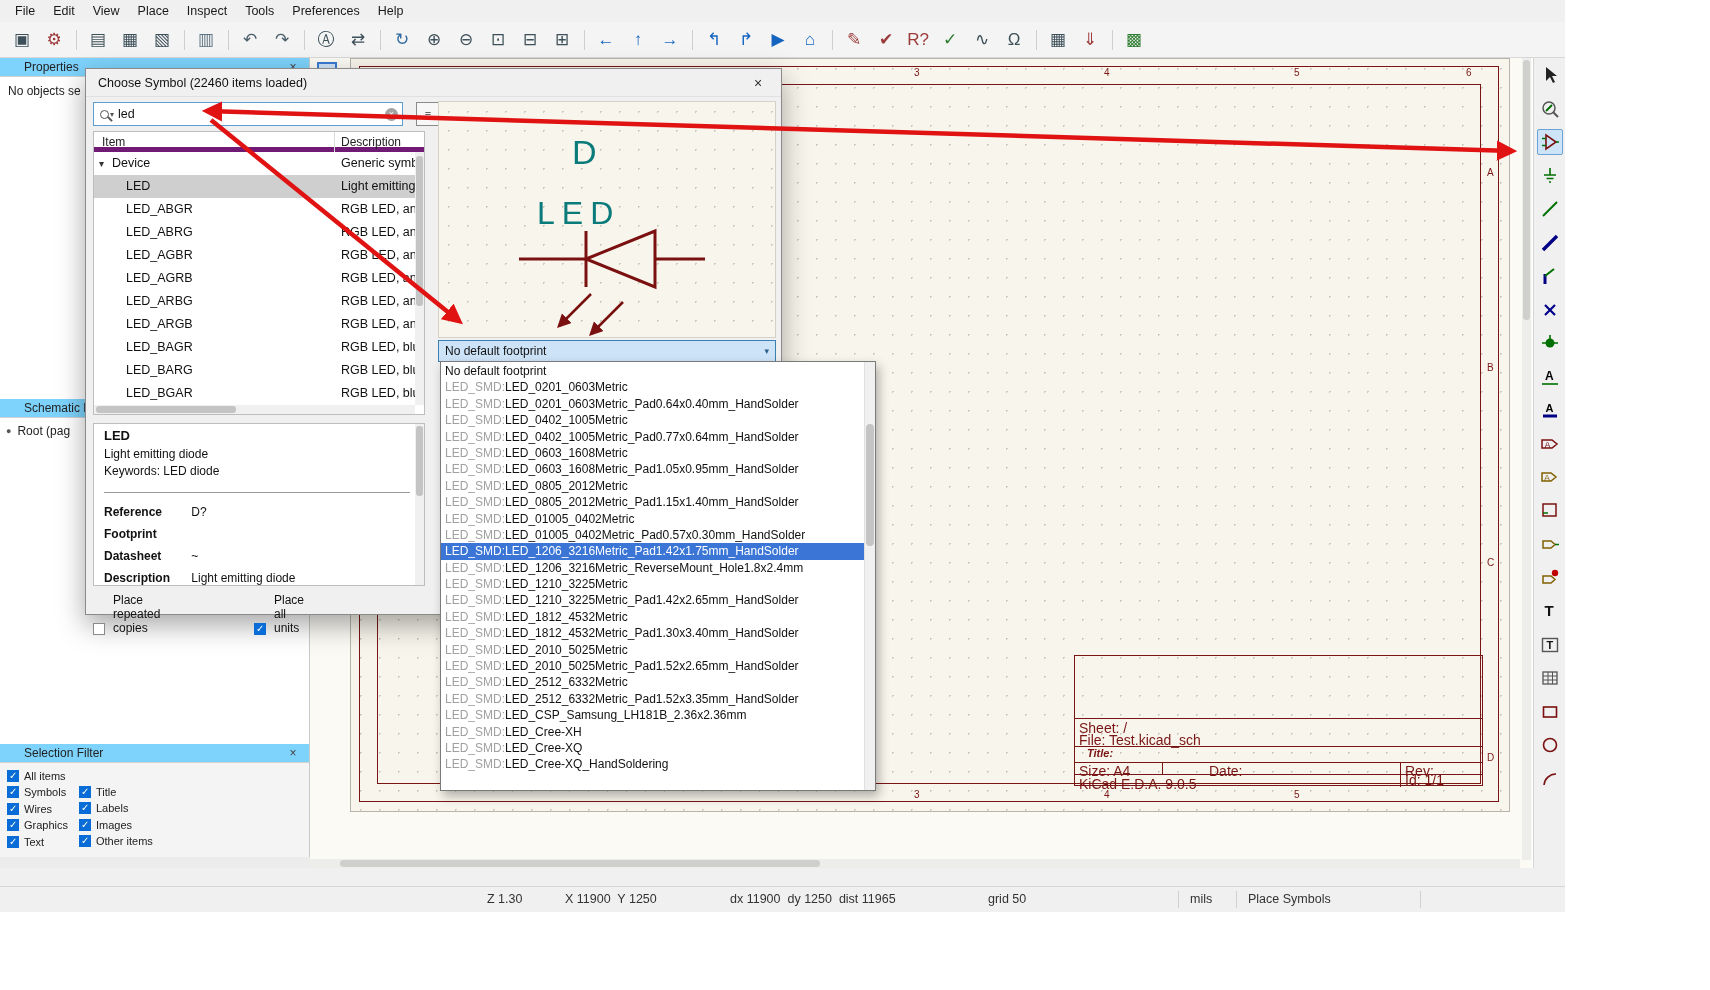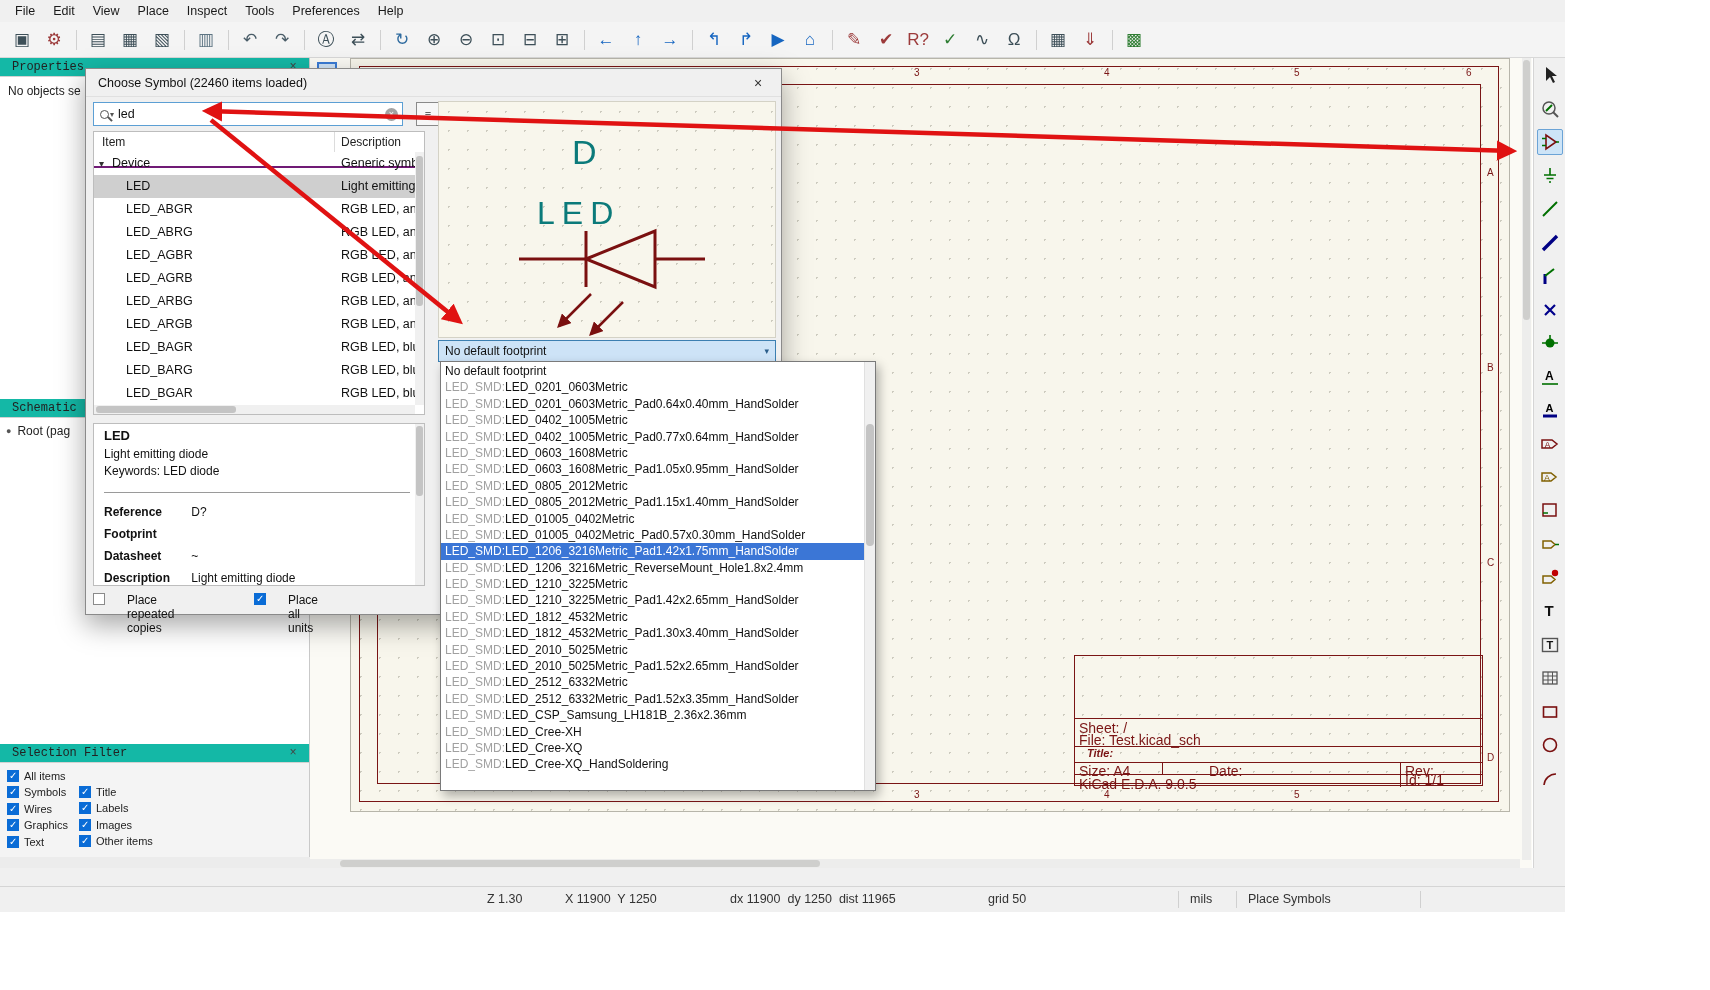--- a/index.html
+++ b/index.html
@@ -12,21 +12,21 @@
 
   
   .toolbar { position:absolute; left:0; top:22px; width:1565px; height:36px; background:#f4f4f4; border-bottom:1px solid #d8d8d8; display:flex; align-items:center; padding-left:6px; z-index:10; }
   .tb-btn { width:28px; height:28px; border:none; background:transparent; display:flex; align-items:center; justify-content:center; margin:0 2px; position:relative; }
   .tb-btn.sep { margin-left:14px; }
   .tb-btn.sep::before { content:""; position:absolute; left:-8px; top:4px; height:20px; width:1px; background:#d0d0d0; }
   .tb-glyph { font-size:17px; line-height:1; }
 
   
   .panel { position:absolute; left:0; width:310px; background:#f0f0f0; border-right:1px solid #c9c9c9; z-index:2; }
-  .panel-hd { position:relative; height:19px; background:#14b8a6; border-bottom:1px solid #d2d2d2; font-size:12px; color:#222; line-height:19px; padding-left:12px;font-family:Liberation Mono, monospace; }
+  .panel-hd { position:relative; height:19px; background:#7dd3fc; border-bottom:1px solid #d2d2d2; font-size:12px; color:#222; line-height:19px; padding-left:24px; }
   .panel-x { position:absolute; right:8px; top:0; width:16px; height:19px; text-align:center; color:#444; font-size:12px; line-height:19px; }
   .panel-body { position:absolute; left:0; right:0; top:19px; bottom:0; background:#ffffff; }
   .props-msg { position:absolute; left:8px; top:7px; font-size:12px; color:#222; white-space:nowrap; }
   .hier-root { position:absolute; left:6px; top:6px; font-size:12px; color:#222; display:flex; align-items:center; gap:6px; white-space:nowrap; }
   .hier-bullet { font-size:9px; color:#555; }
   .filter-body { background:#f4f4f4 !important;text-align:center; }
   .sf-col { position:absolute; top:6px; }
   .sf-col1 { left:7px; }
   .sf-col2 { left:79px; top:22px; }
   .sf-item { display:flex; align-items:center; gap:5px; height:13px; margin-bottom:3.5px; }
@@ -83,21 +83,21 @@
   .search-row { position:absolute; left:7px; top:33px; height:24px; }
   .srch { position:absolute; left:0; top:0; width:310px; height:24px; background:#fff; border:1px solid #5c9fd4; display:flex; align-items:center; padding:0 4px; }
   .mag { width:9px; height:9px; border:1.6px solid #555; border-radius:50%; position:relative; display:inline-block; margin:0 1px 0 2px; flex:0 0 auto; }
   .mag::after { content:""; position:absolute; width:6px; height:1.8px; background:#555; right:-5px; bottom:-2px; transform:rotate(45deg); }
   .srch-chev { font-size:8px; color:#555; margin-right:4px; }
   .srch input { border:none; outline:none; flex:1; font-size:12.5px; font-family:"Liberation Sans",sans-serif; color:#111; background:transparent; }
   .srch-clear { width:13px; height:13px; border-radius:50%; background:#a3a3a3; color:#fff; font-size:9px; line-height:13px; text-align:center; flex:0 0 auto; }
   .filter-btn { position:absolute; left:323px; top:0; width:24px; height:24px; border:1px solid #8a8a8a; background:#f7f7f7; font-size:11px; color:#333; text-align:center; line-height:22px; }
 
   .sym-table { position:absolute; left:7px; top:62px; width:332px; height:284px; background:#fff; border:1px solid #bdbdbd; overflow:hidden; }
-  .st-head { position:relative; height:36px; border-bottom:2px solid #701a75; font-size:12px; color:#222; }
+  .st-head { position:relative; height:20px; border-bottom:5px solid #701a75; font-size:12px; color:#222; }
   .st-head .h-item { position:absolute; left:8px; top:3px; }
   .st-head .h-desc { position:absolute; left:247px; top:3px; }
   .st-head .h-div { position:absolute; left:240px; top:0; width:1px; height:20px; background:#dcdcdc; }
   .t-rows { position:absolute; left:0; top:20px; right:9px; bottom:9px; overflow:hidden; }
   .t-row { position:relative; height:23px; line-height:23px; font-size:12.5px; color:#111; white-space:nowrap; }
   .t-row .t-item { position:absolute; left:32px; }
   .t-row.root .t-item { left:18px; }
   .t-row .chev { position:absolute; left:5px; font-size:10px; color:#333; }
   .t-row .t-desc { position:absolute; left:247px; right:0; overflow:hidden; }
   .t-row.sel { background:#cfcfcf; }
@@ -110,21 +110,21 @@
   .details-inner { position:absolute; left:10px; top:4px; right:14px; }
   .d-name { font-size:13px; font-weight:bold; margin-bottom:4px; }
   .d-line { margin-bottom:3px; }
   .d-hr { height:1px; background:#9a9a9a; margin:14px 0 12px 0; }
   .d-field { height:22px; }
   .d-flabel { display:inline-block; width:84px; font-weight:bold; }
   .d-scroll { position:absolute; right:0; top:0; bottom:0; width:9px; background:#f0f0f0; }
   .d-scroll .thumb { position:absolute; left:1px; right:1px; top:2px; height:70px; background:#c4c4c4; border-radius:3px; }
 
   .opt-row { position:absolute; left:7px; top:524px; height:20px; font-size:12px; color:#111; }
-  .opt-item { position:absolute; display:flex; align-items:flex-start; gap:22px; }
+  .opt-item { position:absolute; display:flex; align-items:flex-end; gap:8px; }
   .opt-1 { left:0; }
   .opt-2 { left:161px; }
 
   .preview { position:absolute; left:352px; top:32px; width:338px; height:237px; background:#f8f6ec; border:1px solid #d4d2c6;
              background-image:radial-gradient(circle, #cdcbbf 1px, transparent 1px); background-size:19px 19px; }
 
   .fp-combo { position:absolute; left:352px; top:271px; width:338px; height:22px; background:#cde3f7; border:1px solid #3c7fb1; font-size:12px; color:#111; line-height:20px; padding-left:6px; }
   .fp-combo .combo-chev { position:absolute; right:6px; top:0; font-size:9px; color:#2a5d8a; line-height:20px; }
 
   

